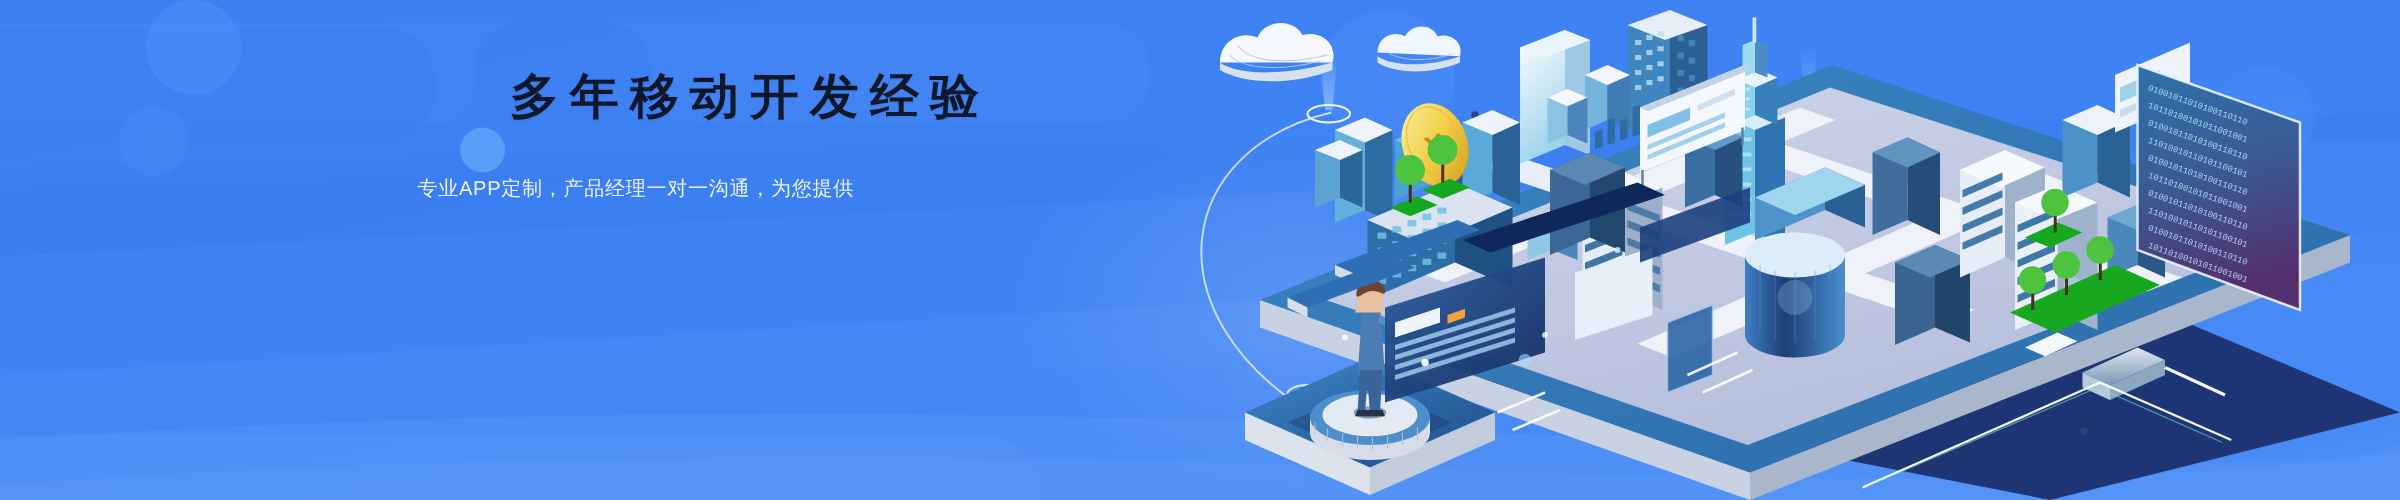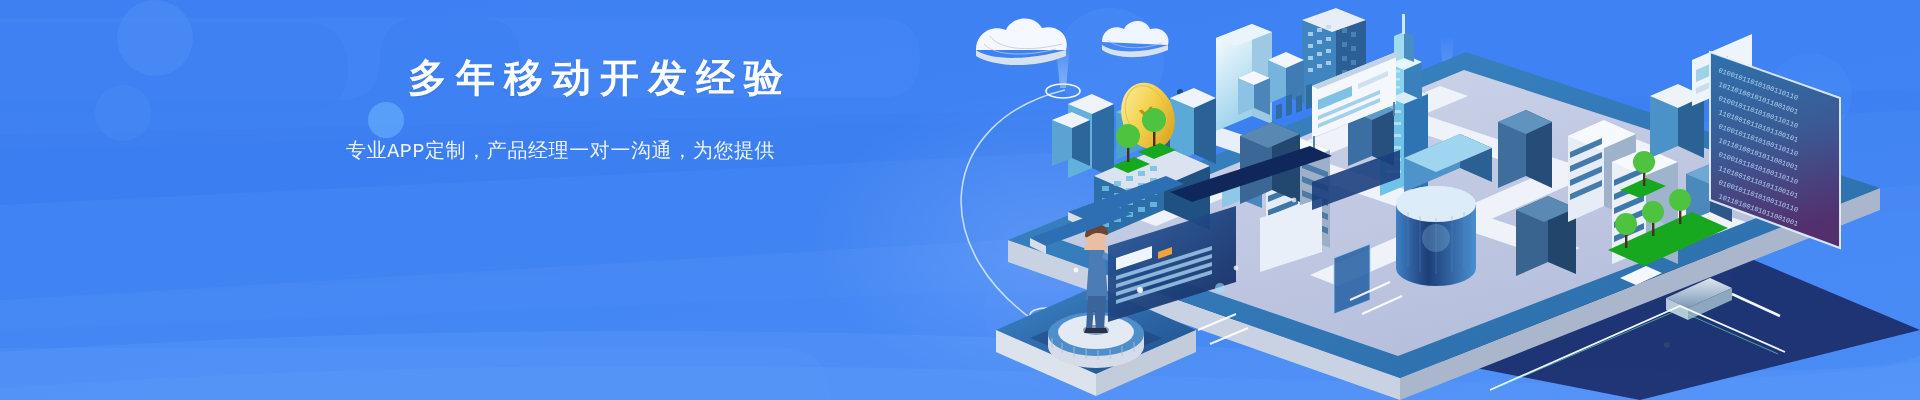--- a/index.html
+++ b/index.html
@@ -10,38 +10,37 @@
   }
   .banner{position:relative;width:1920px;height:400px;overflow:hidden;background:#3b80f2;}
 
   
   .bg-layer{position:absolute;inset:0;}
   .bg-svg{position:absolute;top:0;left:0;width:1920px;height:400px;display:block;}
 
   
   .copy{position:absolute;left:330px;top:56px;width:520px;}
   .headline{
-    color:#ffffff;
+    color:#0f172a;
     font-size:39px;
     font-weight:bold;
     letter-spacing:9px;
     line-height:1.15;
     margin:0 0 34px 78px;
     white-space:nowrap;
     text-shadow:0 1px 2px rgba(0,40,110,.10);
   }
   .sub{
     color:#eef4ff;
-    font-size:20px;
+    font-size:16px;
     font-weight:400;
     line-height:34px;
     letter-spacing:.6px;
-    margin:16px;
+    margin:4px;
     width:470px;
-    font-family:Liberation Mono, monospace;
   }
   .sub-line{display:block;white-space:nowrap;}
 
   
   .illus{position:absolute;left:880px;top:0;width:1040px;height:400px;}
   .illus svg{display:block;width:1040px;height:400px;}
 </style>
 </head>
 <body>
 

